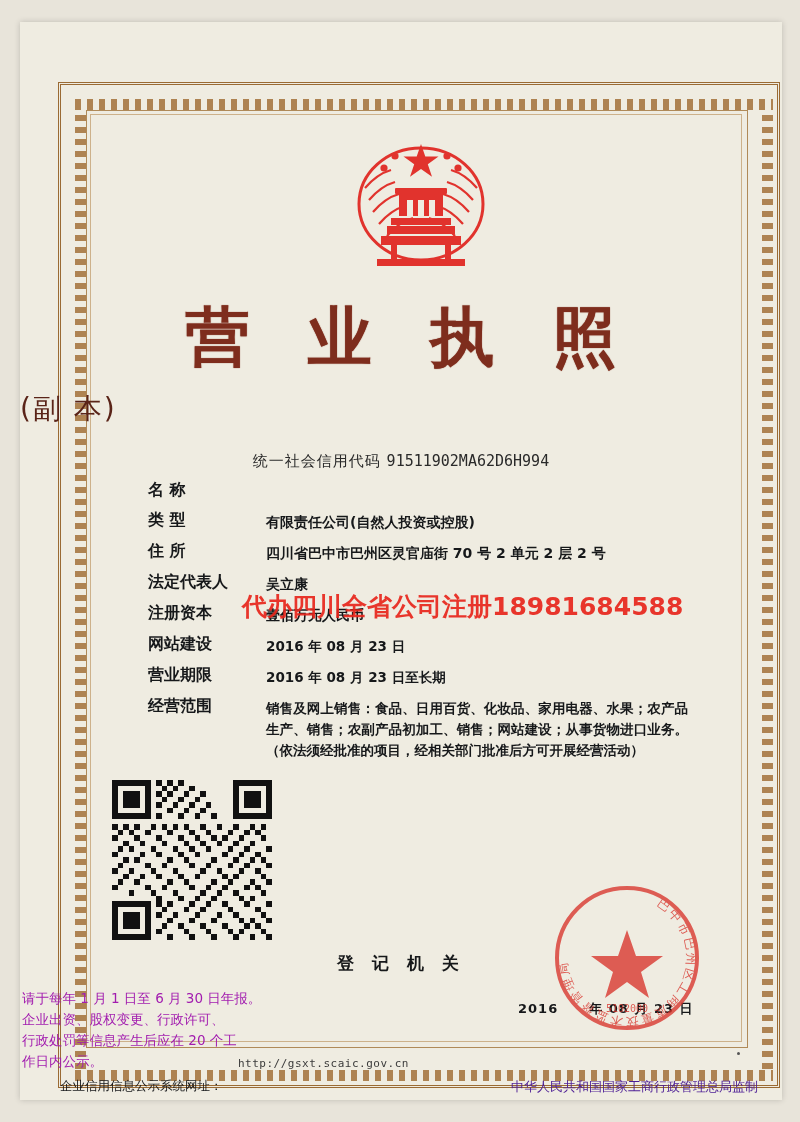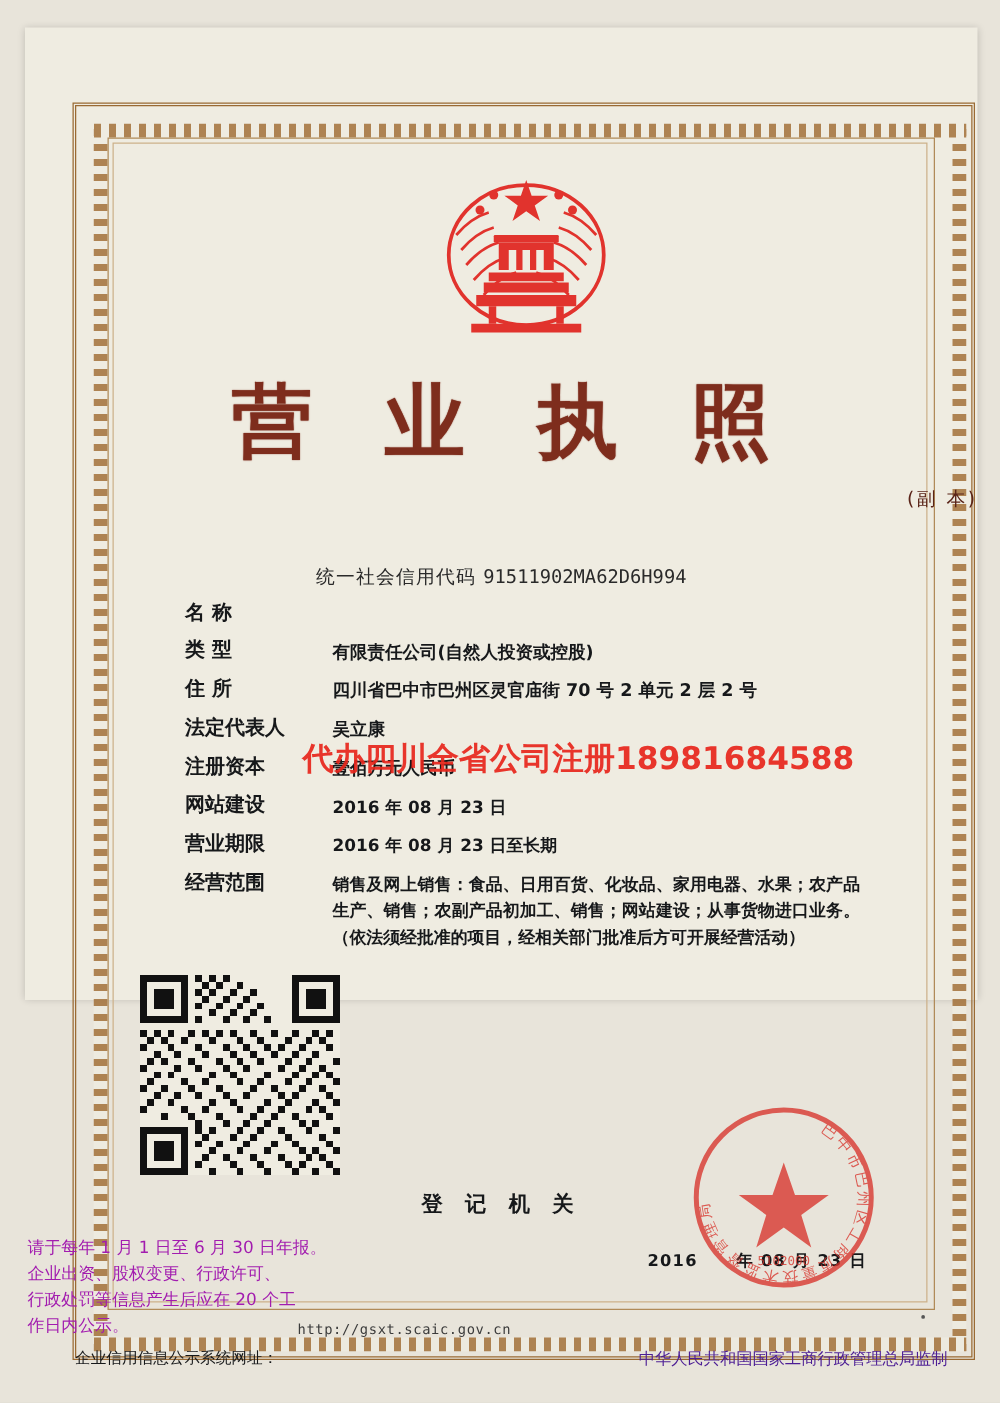--- a/index.html
+++ b/index.html
@@ -8,21 +8,21 @@
     background:#d8d4cb;
     font-family:"DejaVu Sans","Liberation Sans",sans-serif;
     overflow:hidden;
   }
   #page{
     position:relative;width:800px;height:1122px;
     background:#e8e4da;
   }
   
   .paper{
-    position:absolute;left:20px;top:22px;width:762px;height:778px;
+    position:absolute;left:20px;top:22px;width:762px;height:1078px;
     background:#efece1;
     box-shadow:0 0 6px rgba(0,0,0,.18);
   }
   
   .frame-outer{
     position:absolute;left:38px;top:60px;width:716px;height:1000px;
     border:3px double #9a6a33;
   }
   .frame-key{
     position:absolute;left:44px;top:66px;width:698px;height:982px;
@@ -48,22 +48,22 @@
 
   
   .title{
     position:absolute;left:0;right:0;top:272px;text-align:center;
     font-family:"DejaVu Sans","Liberation Sans",sans-serif;
     font-size:64px;font-weight:bold;letter-spacing:18px;
     color:#7e2d1d;text-indent:18px;
     text-shadow:0 0 1px #7e2d1d;
   }
   .subtitle{
-    position:absolute;left:0;right:0;top:368px;text-align:right;
-    font-size:15px;color:#5a2418;letter-spacing:2px;
+    position:absolute;left:0;right:0;top:368px;text-align:left;
+    font-size:28px;color:#5a2418;letter-spacing:2px;
   }
   .credit-code{
     position:absolute;left:0;right:0;top:418px;text-align:center;
     font-size:15px;color:#2a2a2a;letter-spacing:1px;margin-top:12px;
   }
   .credit-code .code{font-family:"DejaVu Sans Mono","Liberation Mono",monospace;letter-spacing:0px;}
 
   
   .fields{position:absolute;left:128px;top:458px;width:540px;}
   .row{display:flex;align-items:flex-start;margin-bottom:9px;}

